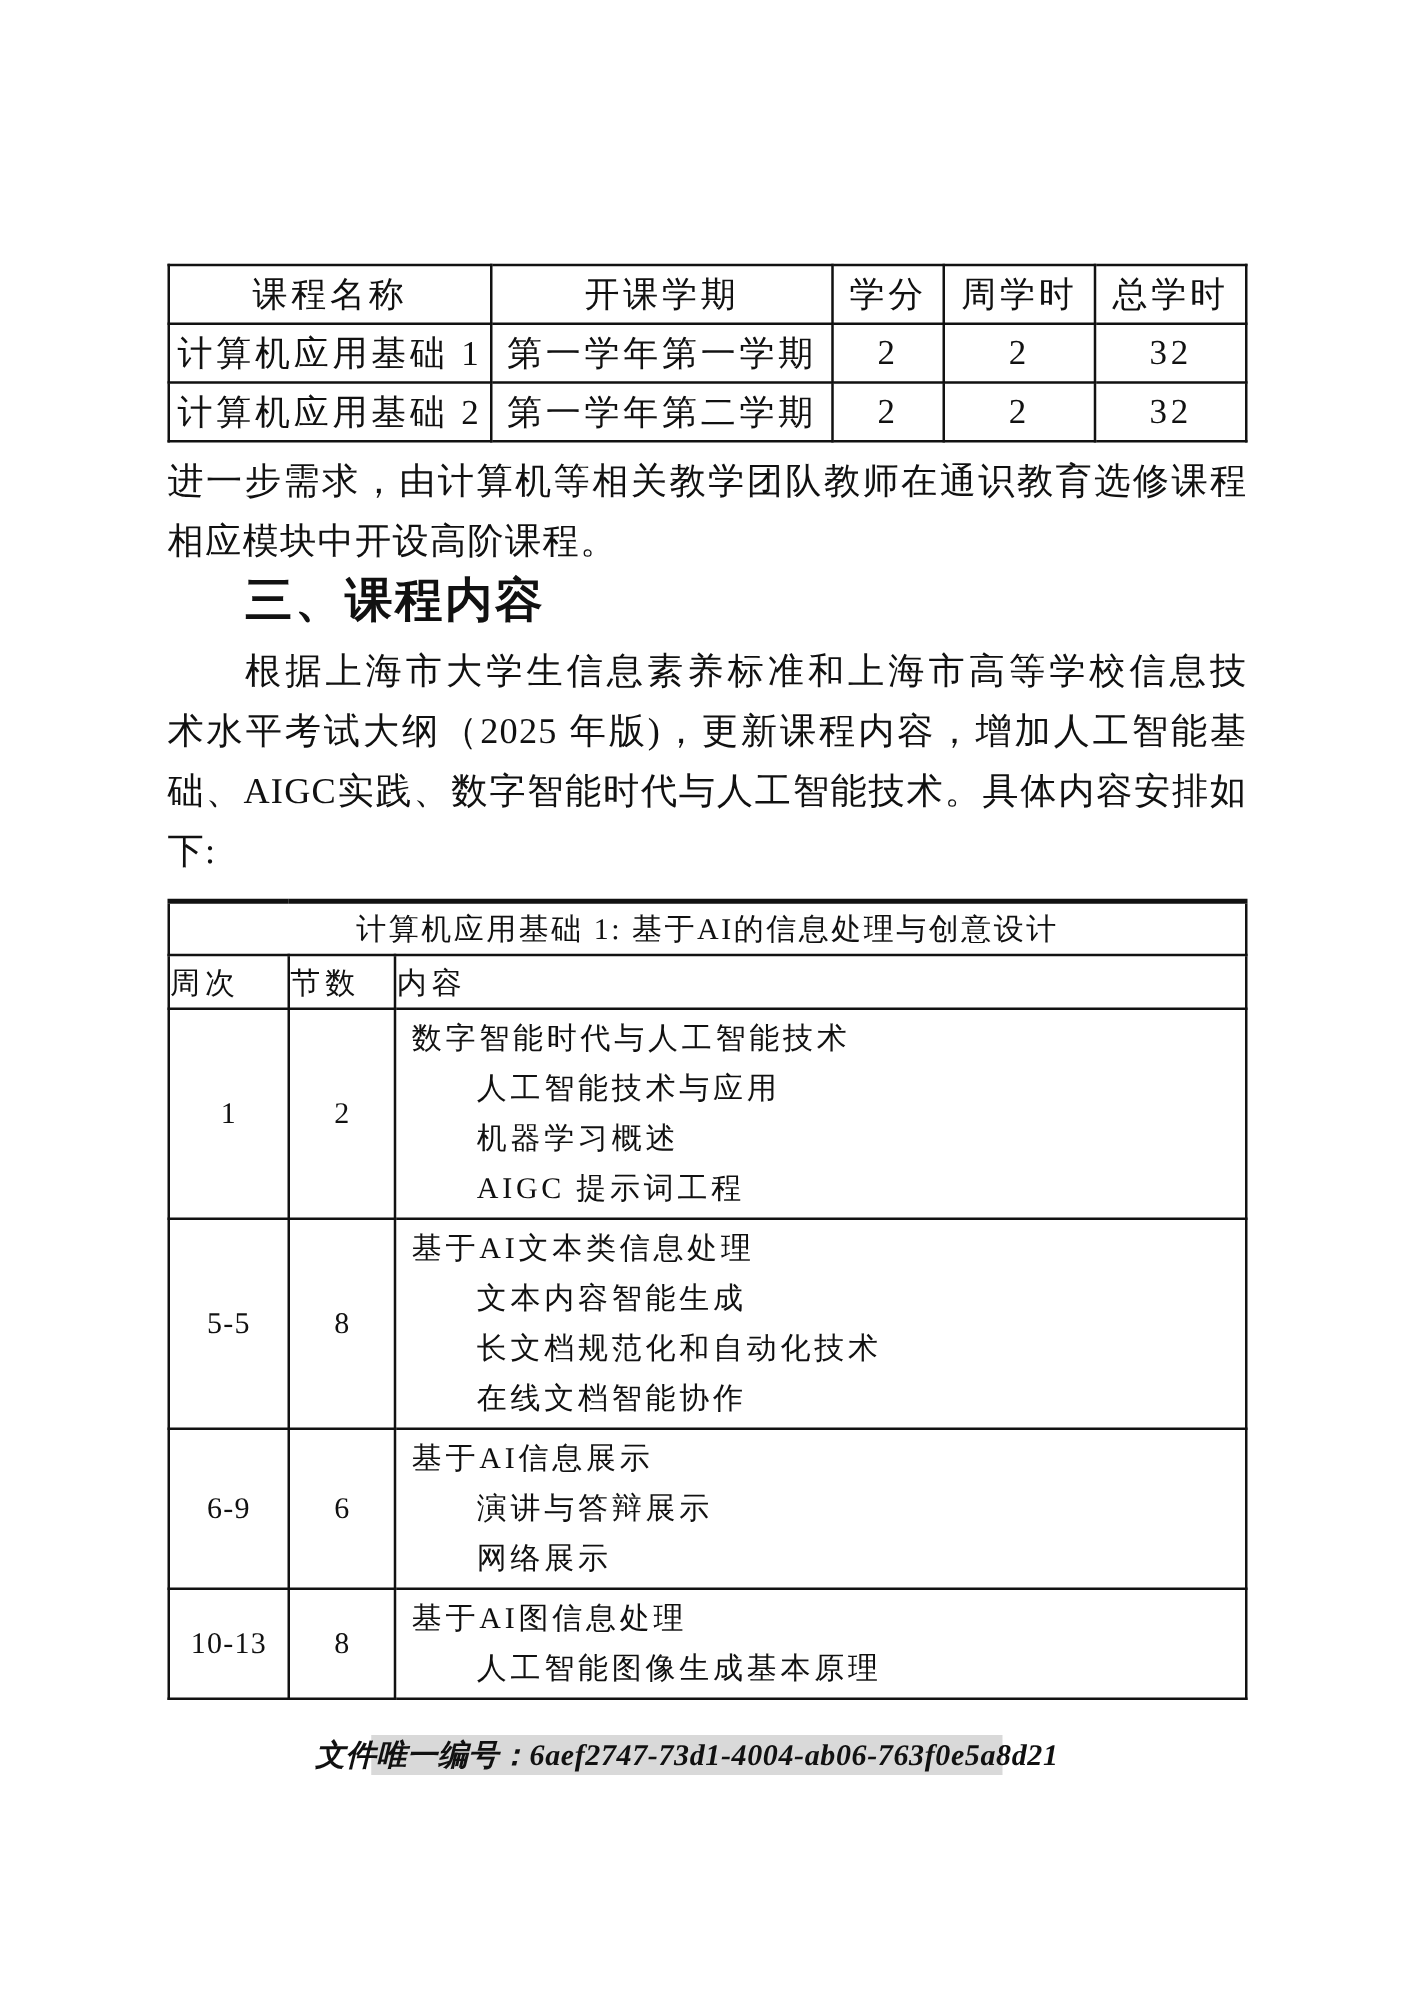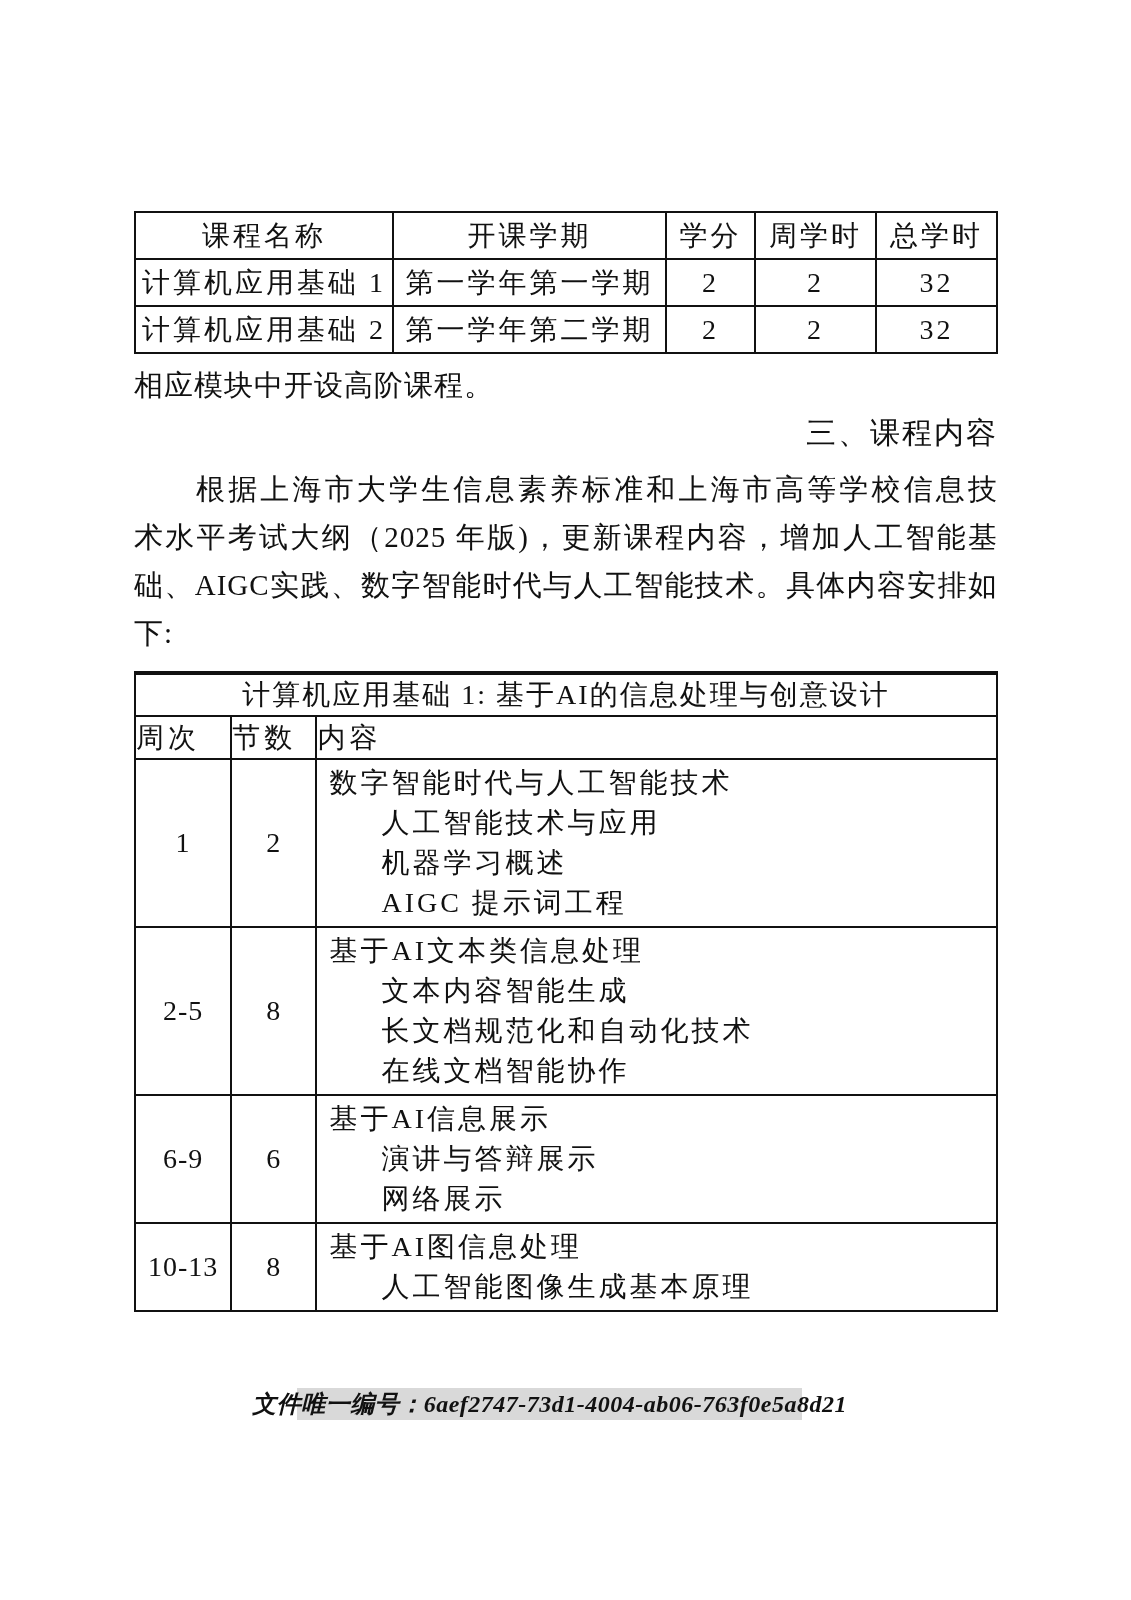--- a/index.html
+++ b/index.html
@@ -42,34 +42,33 @@
     text-align-last: justify;
     letter-spacing: 1px;
   }
   .para .pline.first { padding-left: 62px; }
   .para .pline.last  { text-align: left; text-align-last: auto; }
   .p1 { margin-top: 7px; }
   .p2 { margin-top: 8px; }
 
   .heading {
     font-family: "Liberation Sans", "DejaVu Sans", sans-serif;
-    font-size: 30px;
-    font-weight: normal;
+    font-size: 38px;
+    font-weight: bold;
     line-height: 48px;
     margin: 0;
     padding-left: 62px;
     letter-spacing: 2px;
-    text-align: right;
   }
 
   
   .t2 { margin-top: 14px; border: 2px solid #111111; border-top-width: 4px; }
   .t2 td, .t2 th {
     border: 2px solid #111111;
-    font-size: 28px;
+    font-size: 24px;
     font-weight: normal;
     padding: 0;
     vertical-align: middle;
   }
   .t2 .title-cell {
     height: 43px;
     text-align: center;
     letter-spacing: 2px;
     white-space: nowrap;
     overflow: hidden;
@@ -134,20 +133,21 @@
         <td>计算机应用基础 2</td>
         <td>第一学年第二学期</td>
         <td>2</td>
         <td>2</td>
         <td>32</td>
       </tr>
     </tbody>
       </table>
 
     <div class="para p1">
+      <div class="pline">进一步需求，由计算机等相关教学团队教师在通识教育选修课程</div>
       <div class="pline last">相应模块中开设高阶课程。</div>
     </div>
 
     <h3 class="heading">三、课程内容</h3>
 
     <div class="para p2">
       <div class="pline first">根据上海市大学生信息素养标准和上海市高等学校信息技</div>
       <div class="pline">术水平考试大纲（2025 年版)，更新课程内容，增加人工智能基</div>
       <div class="pline">础、AIGC实践、数字智能时代与人工智能技术。具体内容安排如</div>
       <div class="pline last">下:</div>
@@ -174,21 +174,21 @@
         <td class="num-cell">2</td>
         <td class="content-cell">
           <div class="cline">数字智能时代与人工智能技术</div>
           <div class="cline ind">人工智能技术与应用</div>
           <div class="cline ind">机器学习概述</div>
           <div class="cline ind">AIGC 提示词工程</div>
         </td>
       </tr>
 
       <tr>
-        <td class="num-cell">2-5</td>
+        <td class="num-cell">5-5</td>
         <td class="num-cell">8</td>
         <td class="content-cell">
           <div class="cline">基于AI文本类信息处理</div>
           <div class="cline ind">文本内容智能生成</div>
           <div class="cline ind">长文档规范化和自动化技术</div>
           <div class="cline ind">在线文档智能协作</div>
         </td>
       </tr>
 
       <tr>

